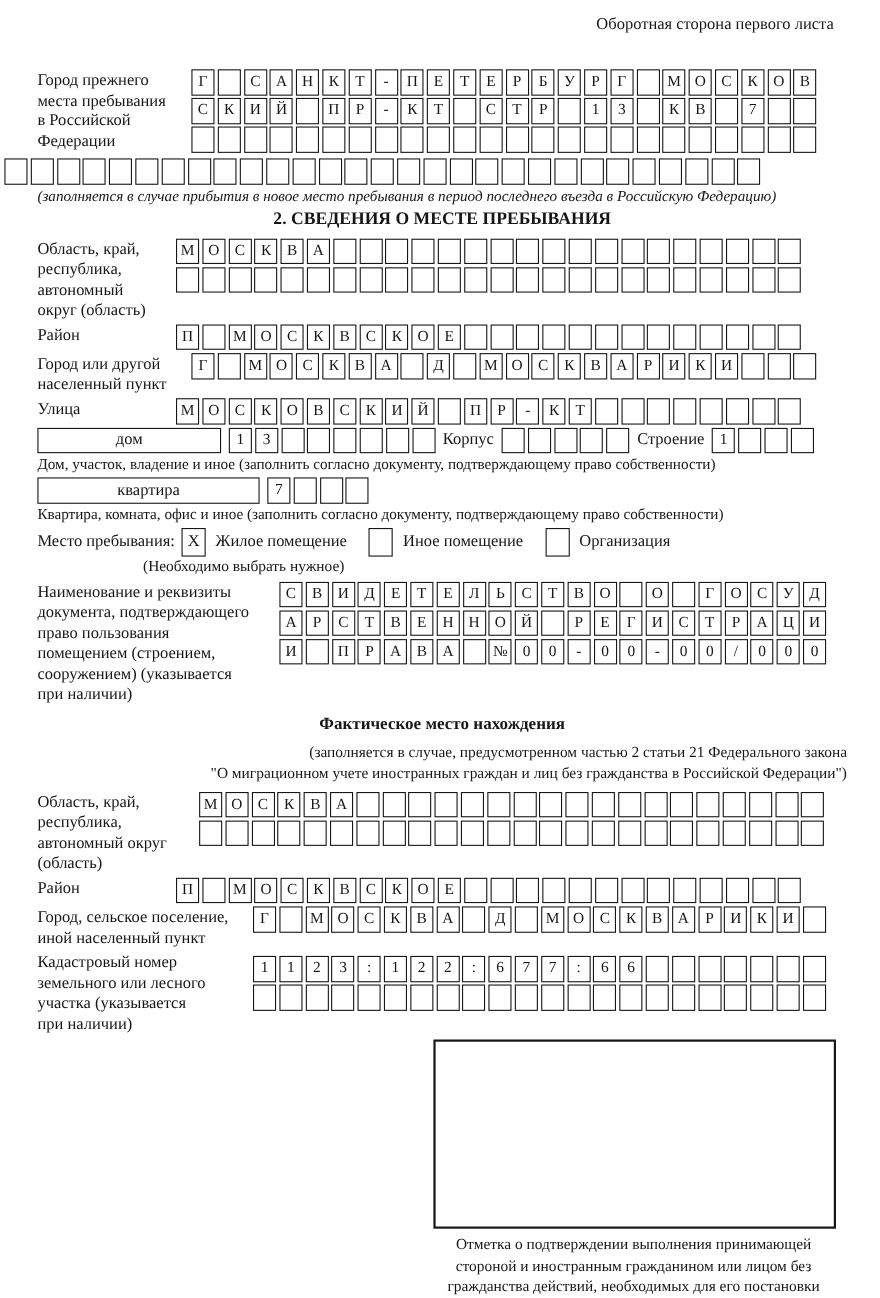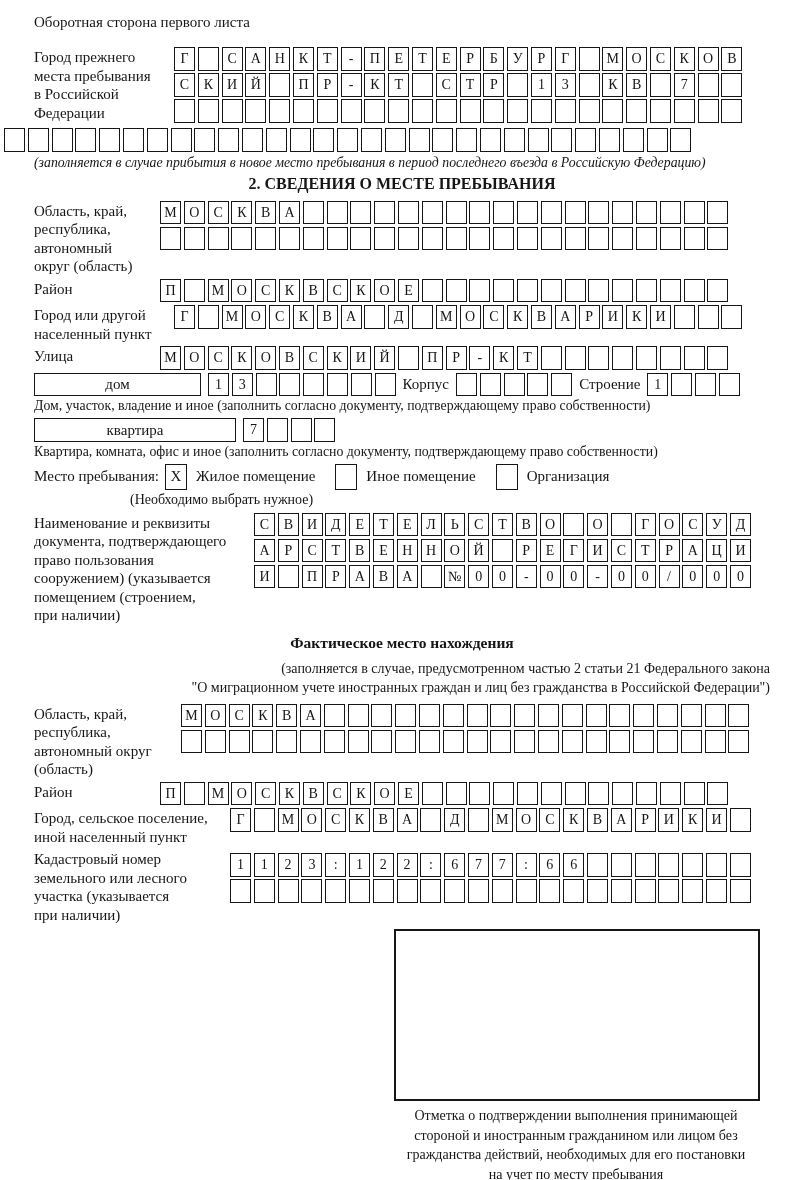--- a/index.html
+++ b/index.html
@@ -2,21 +2,21 @@
 <html><head>
 <meta charset="utf-8">
 <style>
   html,body{margin:0;padding:0;background:#fff;}
   .page{
     width:800px;height:1180px;box-sizing:border-box;
     background:#fff;color:#161616;
     padding:14px 30px 0 34px;overflow:hidden;
     font-family:"Liberation Serif","DejaVu Serif",serif;
   }
-  .hdr{text-align:left;font-size:15px;padding-right:12px;margin-bottom:16px;}
+  .hdr{text-align:right;font-size:15px;padding-right:12px;margin-bottom:32px;}
   .field{display:flex;align-items:flex-start;margin-bottom:3px;}
   .label{font-size:15px;line-height:18.5px;flex-shrink:0;padding-top:1px;}
   .w140{width:140px}.w126{width:126px}.w147{width:147px}.w196{width:196px}.w220{width:220px}
   .rows>.cells{margin-bottom:2.6px;}
   .cells{display:flex;gap:2.8px;flex-wrap:nowrap;}
   .cell{
     width:19px;height:21.5px;border:1.6px solid #161616;flex-shrink:0;
     display:flex;align-items:center;justify-content:center;
     font-size:14px;background:#fff;
   }
@@ -378,22 +378,22 @@
     <span class="checkbox"></span>
     <span class="opt-label">Организация</span>
   </div>
   <div class="staynote">(Необходимо выбрать нужное)</div>
 
   <div class="field">
     <div class="label w220">
         <div>Наименование и реквизиты</div>
         <div>документа, подтверждающего</div>
         <div>право пользования</div>
+        <div>помещением (строением,</div>
         <div>сооружением) (указывается</div>
-        <div>помещением (строением,</div>
         <div>при наличии)</div>
       </div>
     <div class="rows">
       <div class="cells">
           <span class="cell">С</span>
           <span class="cell">В</span>
           <span class="cell">И</span>
           <span class="cell">Д</span>
           <span class="cell">Е</span>
           <span class="cell">Т</span>

